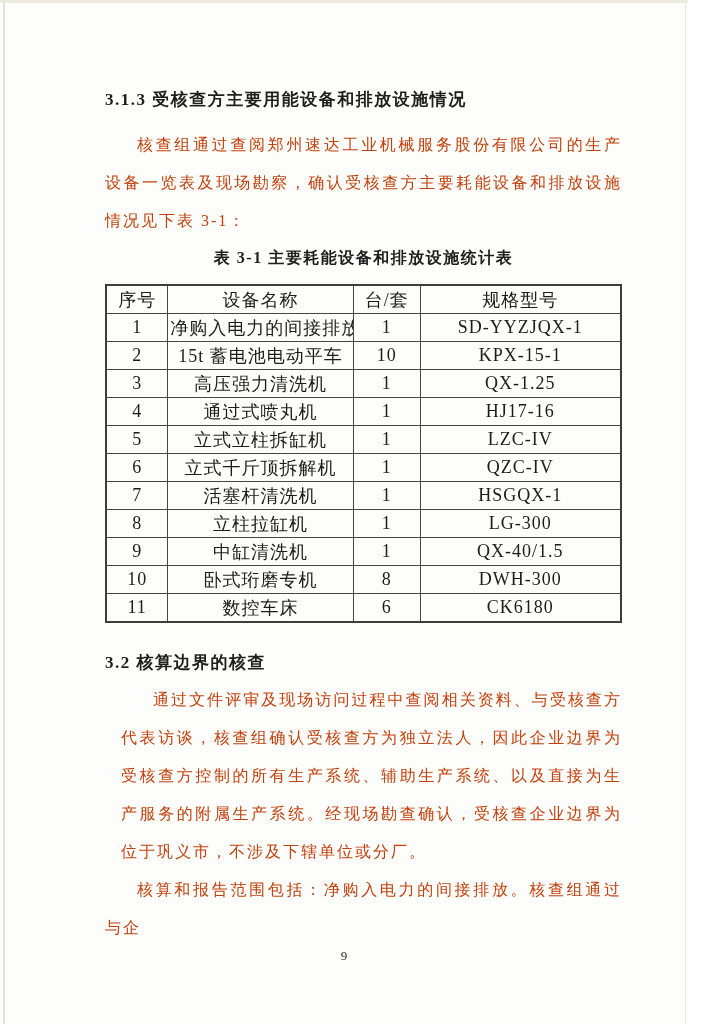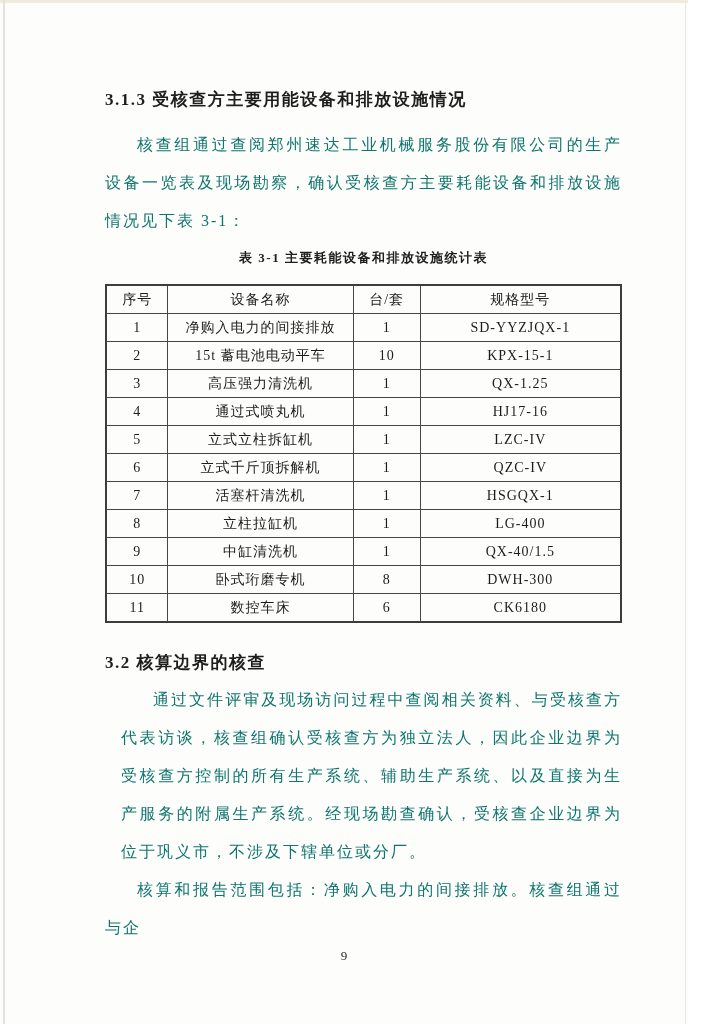--- a/index.html
+++ b/index.html
@@ -29,48 +29,48 @@
   .h32  { margin-top: 28px; }
   .h321 { margin-top: 18px; }
 
   .para {
     font-size: 16px;
     line-height: 38px;
     letter-spacing: 2px;
     text-align: justify;
     text-indent: 2em;
     margin: 0;
-    color: #0f766e;
+    color: #c2410c;
   }
   .p1 { margin-top: 14px; }
   .p2 { margin-top: 6px; margin-left: 16px; }
   .p3 { margin-top: 0; }
 
   .table-title {
-    font-size: 13px;
+    font-size: 16px;
     font-weight: 700;
     text-align: center;
     letter-spacing: 1.5px;
     line-height: 24px;
     margin-top: 6px;
   }
 
   table.equip {
     width: 100%;
     border-collapse: collapse;
     table-layout: fixed;
     margin-top: 14px;
     border: 2px solid #3d3d3d;
   }
   table.equip th, table.equip td {
     border: 1px solid #464646;
     height: 27px;
     text-align: center;
     vertical-align: middle;
-    font-size: 14px;
+    font-size: 18px;
     font-weight: 400;
     letter-spacing: 1px;
     padding: 0 2px;
     color: #1c1c1c;
     overflow: hidden;
     white-space: nowrap;
   }
 
   .page-number {
     position: absolute;
@@ -156,21 +156,21 @@
         <tr>
           <td>7</td>
           <td>活塞杆清洗机</td>
           <td>1</td>
           <td>HSGQX-1</td>
         </tr>
         <tr>
           <td>8</td>
           <td>立柱拉缸机</td>
           <td>1</td>
-          <td>LG-400</td>
+          <td>LG-300</td>
         </tr>
         <tr>
           <td>9</td>
           <td>中缸清洗机</td>
           <td>1</td>
           <td>QX-40/1.5</td>
         </tr>
         <tr>
           <td>10</td>
           <td>卧式珩磨专机</td>

